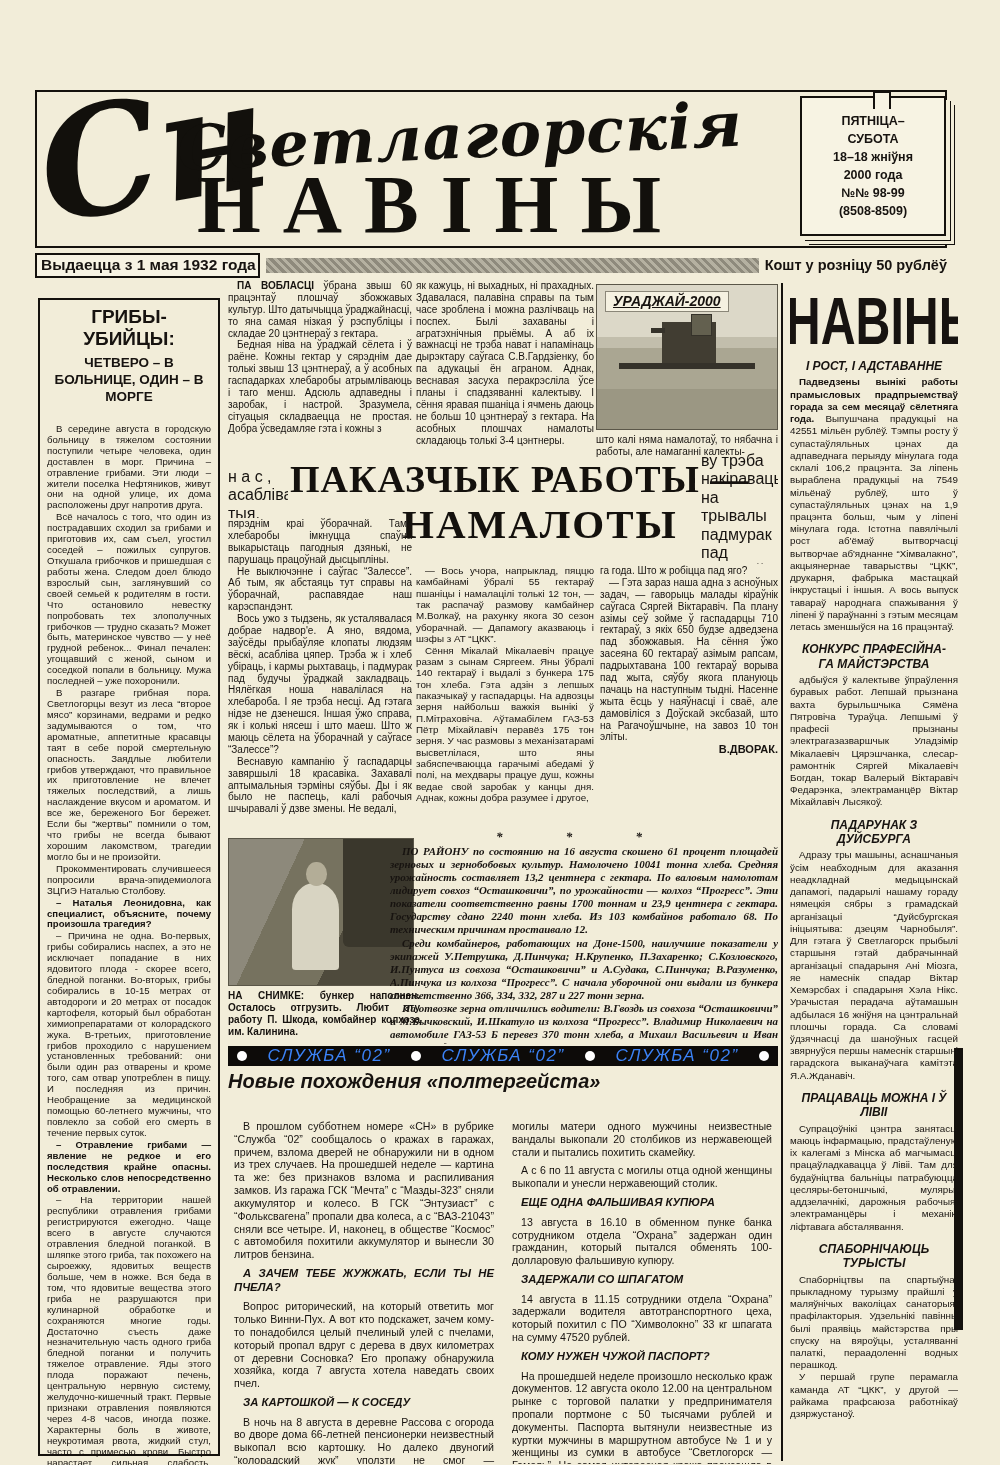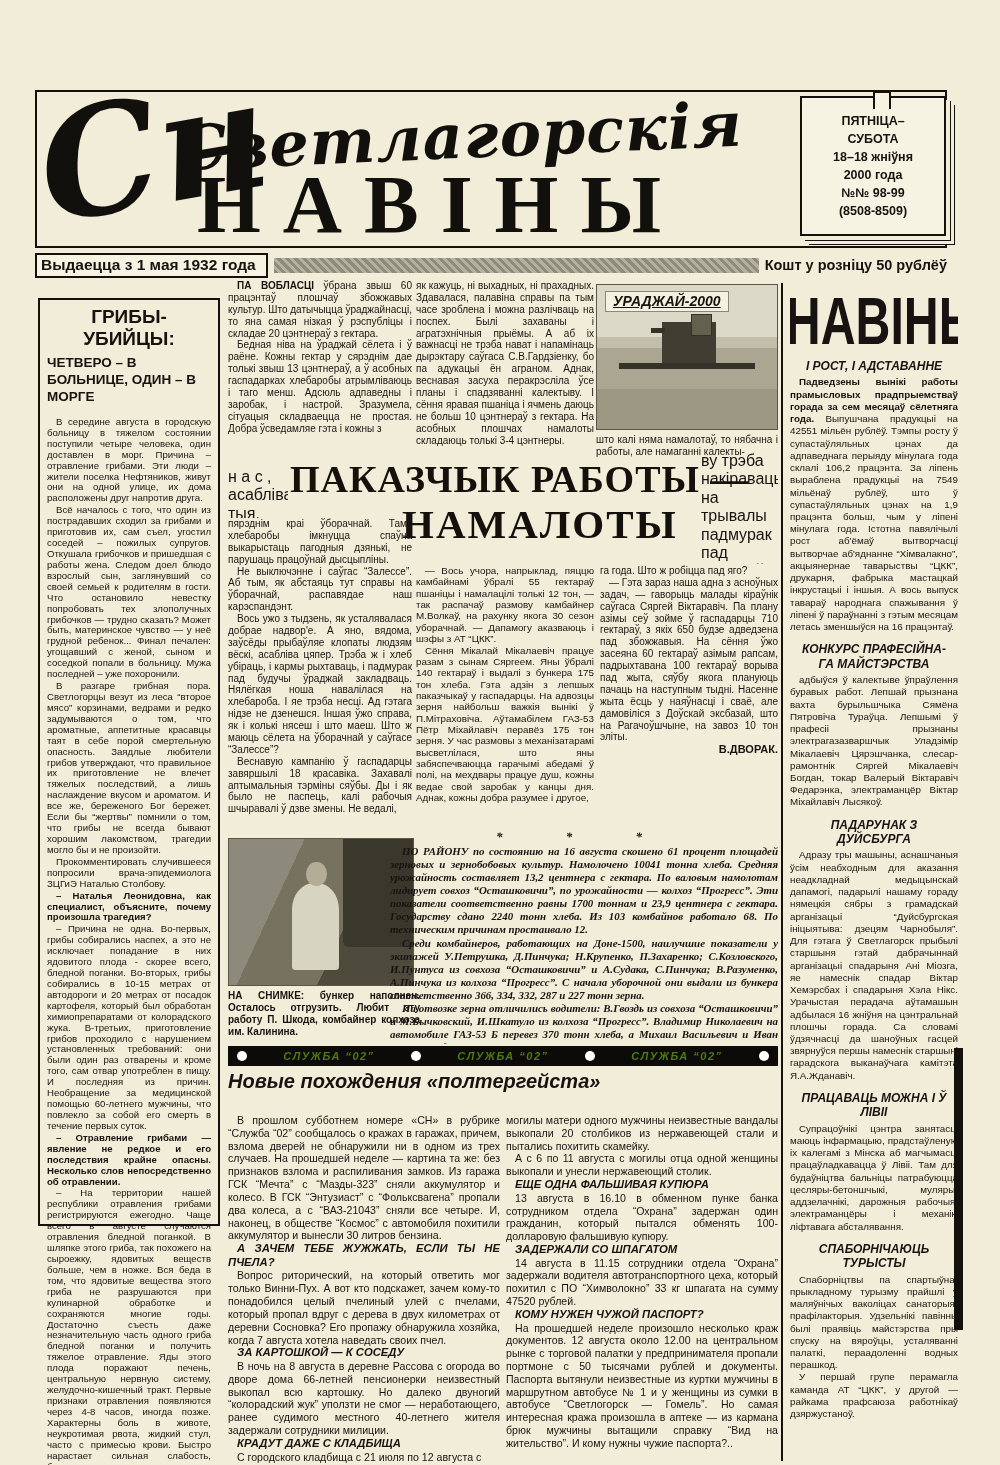--- a/index.html
+++ b/index.html
@@ -14,28 +14,28 @@
   #scripttitle{font-family:"DejaVu Serif",serif;font-style:italic;font-weight:bold;
             font-size:62px;letter-spacing:1px;transform:rotate(-2.5deg);white-space:nowrap;color:#12100c;}
   #maintitle{font-family:"Liberation Serif",serif;font-weight:bold;font-size:82px;
             letter-spacing:22px;line-height:.85;color:#12100c;}
   #datebox{background:#f7f3e3;border:2px solid #14110d;text-align:center;padding:12px 4px 6px 4px;
            box-shadow:4px 4px 0 #f2edd9,5px 5px 0 #14110d,8px 8px 0 #f2edd9,9px 9px 0 #14110d;}
   #datebox div{font-weight:bold;font-size:12.5px;margin:4px 0;}
   #clip{position:absolute;left:50%;top:-11px;width:14px;height:16px;margin-left:-7px;
         border:2px solid #14110d;border-bottom:none;background:#f7f3e3;}
   #sincebox{border:2px solid #14110d;background:#f7f3e3;font-weight:bold;font-size:15.5px;
-            padding:1px 10px 2px 4px;white-space:nowrap;}
+            padding:1px 2px 2px 4px;white-space:nowrap;}
   #hatch{height:15px;flex:1;margin:0 6px;background:
          repeating-linear-gradient(45deg,#8e8a7c 0 3px,#b5b1a1 3px 6px);}
   #pricelabel{font-weight:bold;font-size:14.5px;white-space:nowrap;}
   
   #mushbox{border:2px solid #14110d;padding:4px 7px;font-size:9.6px;line-height:1.14;}
   #mushbox .atitle{font-size:19px;font-weight:bold;text-align:center;margin:2px 0 6px;}
-  #mushbox .asub{font-size:13.5px;font-weight:bold;margin:0 0 11px;line-height:1.25;}
+  #mushbox .asub{font-size:13.5px;font-weight:bold;text-align:center;margin:0 0 18px;line-height:1.25;}
   #mushbox p{margin:0 0 1px;}
   .bq{font-weight:bold;}
   
   .bodycol{font-size:10px;line-height:1.19;overflow:hidden;}
   .lead{font-weight:bold;}
   #headline{font-family:"Liberation Serif",serif;font-weight:bold;color:#14110d;}
   #headline .h1{font-size:38px;line-height:1;white-space:nowrap;letter-spacing:1px;}
   #headline .h2{font-size:41px;line-height:1;margin:6px 0 0 112px;letter-spacing:2px;}
   .wrapfrag{font-size:16px;line-height:1.15;overflow:hidden;}
   #photo1{background:linear-gradient(#dcd8c8 0 36%,#c2beac 36% 44%,#aaa692 44% 72%,#9b9783 72% 100%);
@@ -52,25 +52,25 @@
           border-radius:46% 46% 8% 8%/30% 30% 4% 4%;}
   #photo2 .mhead{position:absolute;left:42%;top:16%;width:11%;height:16%;background:#b3ad97;border-radius:50%;}
   #photo2 .machine{position:absolute;right:-4%;top:-6%;width:42%;height:80%;background:#3a372c;border-radius:6px;}
   #caption{font-weight:bold;font-size:10px;line-height:1.2;text-align:justify;}
   #district{font-family:"Liberation Serif",serif;font-style:italic;font-weight:bold;
             font-size:10.9px;line-height:1.2;overflow:hidden;}
   #district p{margin:0;text-align:justify;text-indent:12px;}
   .stars{text-align:center;font-weight:bold;font-size:13px;letter-spacing:30px;line-height:1;margin-bottom:2px;}
   
   #banner{background:#0d0b09;display:flex;align-items:center;justify-content:space-between;padding:0 9px;}
-  #banner .blabel{color:#4d7c0f;font-weight:bold;font-style:italic;font-size:11px;letter-spacing:1.5px;}
+  #banner .blabel{color:#3b82f6;font-weight:normal;font-style:italic;font-size:17px;letter-spacing:1.5px;}
   #banner .bdot{width:10px;height:10px;border-radius:50%;background:#fff;}
   #crimetitle{font-weight:bold;font-style:italic;font-size:20px;text-align:left;letter-spacing:0px;}
   .crimecol{font-size:10.6px;line-height:1.21;overflow:hidden;}
-  .crimecol p{margin:0;}
+  .crimecol p{margin:6px;}
   .ph{font-weight:bold;font-style:italic;font-size:11.3px;}
   
   #newshead{font-weight:bold;font-size:46px;letter-spacing:0px;transform:scale(1.05,1.45);
             transform-origin:center top;text-align:center;margin:4px 0 26px;line-height:1;}
   .newsbody{font-size:9.8px;line-height:1.25;}
   .nt{font-weight:bold;font-style:italic;font-size:12px;text-align:center;line-height:1.2;margin:9px 6px 3px;}
   .nitem p{margin:0;text-align:justify;text-indent:9px;}
   .vline{background:#14110d;}
 </style>
 </head>
@@ -91,21 +91,21 @@
     <div>2000 года</div>
     <div>№№ 98-99</div>
     <div>(8508-8509)</div>
   </div>
   <div class="abs" style="left:35px;top:252px;width:912px;height:26px;display:flex;align-items:center;">
     <div id="sincebox">Выдаецца з 1 мая 1932 года</div>
     <div id="hatch"></div>
     <div id="pricelabel">Кошт у розніцу 50 рублёў</div>
   </div>
 
-  <div id="mushbox" class="abs txt" style="left:38px;top:298px;width:182px;height:928px;">
+  <div id="mushbox" class="abs txt" style="left:38px;top:298px;width:182px;height:1158px;">
     <div class="atitle">ГРИБЫ-УБИЙЦЫ:</div>
     <div class="asub">ЧЕТВЕРО – В БОЛЬНИЦЕ, ОДИН – В МОРГЕ</div>
     <p>В середине августа в городскую больницу в тяжелом состоянии поступили четыре человека, один доставлен в морг. Причина – отравление грибами. Эти люди – жители поселка Нефтяников, живут они на одной улице, их дома расположены друг напротив друга.</p>
     <p>Всё началось с того, что один из пострадавших сходил за грибами и приготовив их, сам съел, угостил соседей – пожилых супругов. Откушала грибочков и пришедшая с работы жена. Следом доел блюдо взрослый сын, заглянувший со своей семьей к родителям в гости. Что остановило невестку попробовать тех злополучных грибочков — трудно сказать? Может быть, материнское чувство — у неё грудной ребенок... Финал печален: угощавший с женой, сыном и соседкой попали в больницу. Мужа последней – уже похоронили.</p>
     <p>В разгаре грибная пора. Светлогорцы везут из леса “второе мясо” корзинами, ведрами и редко задумываются о том, что ароматные, аппетитные красавцы таят в себе порой смертельную опасность. Заядлые любители грибов утверждают, что правильное их приготовление не влечет тяжелых последствий, а лишь наслаждение вкусом и ароматом. И все же, береженого Бог бережет. Если бы “жертвы” помнили о том, что грибы не всегда бывают хорошим лакомством, трагедии могло бы и не произойти.</p>
     <p>Прокомментировать случившееся попросили врача-эпидемиолога ЗЦГиЭ Наталью Столбову.</p>
     <p class="bq">– Наталья Леонидовна, как специалист, объясните, почему произошла трагедия?</p>
     <p>– Причина не одна. Во-первых, грибы собирались наспех, а это не исключает попадание в них ядовитого плода - скорее всего, бледной поганки. Во-вторых, грибы собирались в 10-15 метрах от автодороги и 20 метрах от посадок картофеля, который был обработан химиопрепаратами от колорадского жука. В-третьих, приготовление грибов проходило с нарушением установленных требований: они были один раз отварены и кроме того, сам отвар употреблен в пищу. И последняя из причин. Необращение за медицинской помощью 60-летнего мужчины, что повлекло за собой его смерть в течение первых суток.</p>
     <p class="bq">– Отравление грибами — явление не редкое и его последствия крайне опасны. Несколько слов непосредственно об отравлении.</p>
     <p>– На территории нашей республики отравления грибами регистрируются ежегодно. Чаще всего в августе случаются отравления бледной поганкой. В шляпке этого гриба, так похожего на сыроежку, ядовитых веществ больше, чем в ножке. Вся беда в том, что ядовитые вещества этого гриба не разрушаются при кулинарной обработке и сохраняются многие годы. Достаточно съесть даже незначительную часть одного гриба бледной поганки и получить тяжелое отравление. Яды этого плода поражают печень, центральную нервную систему, желудочно-кишечный тракт. Первые признаки отравления появляются через 4-8 часов, иногда позже. Характерны боль в животе, неукротимая рвота, жидкий стул, часто с примесью крови. Быстро нарастает сильная слабость, бледность, появляются судороги и в 50-ти процентах случаев наступает смерть... При подозрении на отравление немедленно обращайтесь к врачу. До его прибытия промойте желудок слабым раствором марганцовки, питьевой соды и примите активированный уголь. Кроме того. Не выбрасывайте остатки грибов — это необходимо для лабораторного исследования.</p>

